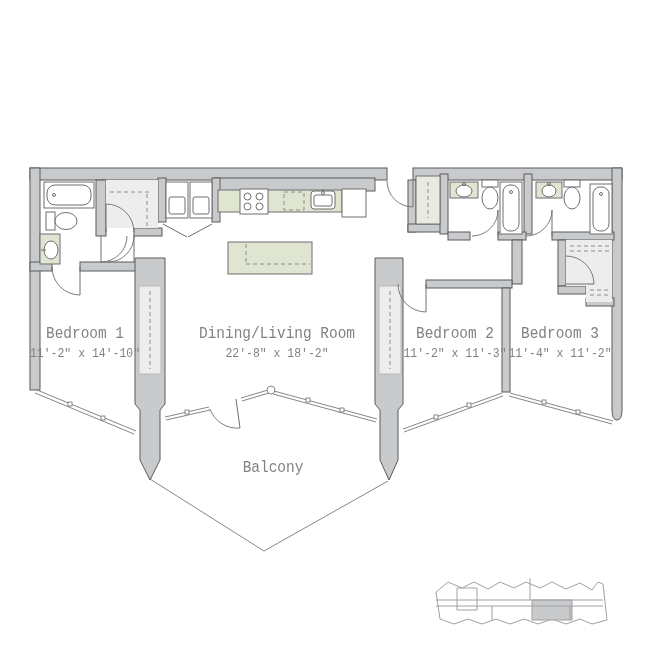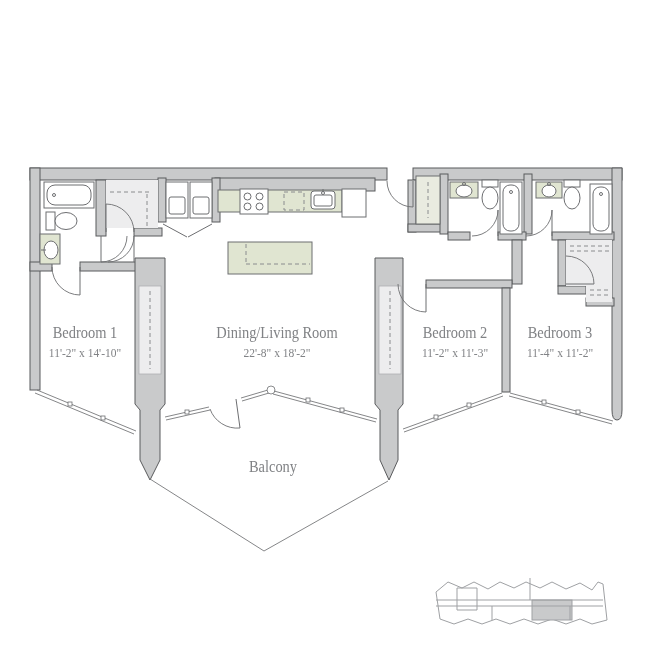--- a/index.html
+++ b/index.html
@@ -1,17 +1,17 @@
 <!DOCTYPE html>
 <html><head>
 <meta charset="utf-8">
 <style>
   html,body{margin:0;padding:0;background:#ffffff;}
   .canvas{position:relative;width:650px;height:650px;background:#ffffff;overflow:hidden;
-          font-family:Liberation Serif, serif;}
+          font-family:Liberation Mono, monospace;}
   svg{position:absolute;left:0;top:0;}
   .wall{fill:#c9cacb;stroke:#595a5c;stroke-width:1;}
   .fix{fill:#ffffff;stroke:#6d6e71;stroke-width:1;}
   .green{fill:#e0e5d1;stroke:#6d6e71;stroke-width:1;}
   .light{fill:#ededee;stroke:#aeb0b2;stroke-width:0.8;}
   .lightns{fill:#ededee;stroke:none;}
   .line{fill:none;stroke:#6d6e71;stroke-width:1;}
   .thin{fill:none;stroke:#77787b;stroke-width:0.9;}
   .arc{fill:none;stroke:#6d6e71;stroke-width:0.9;}
   .dash{fill:none;stroke:#8a8c8e;stroke-width:1;stroke-dasharray:4 3;}

